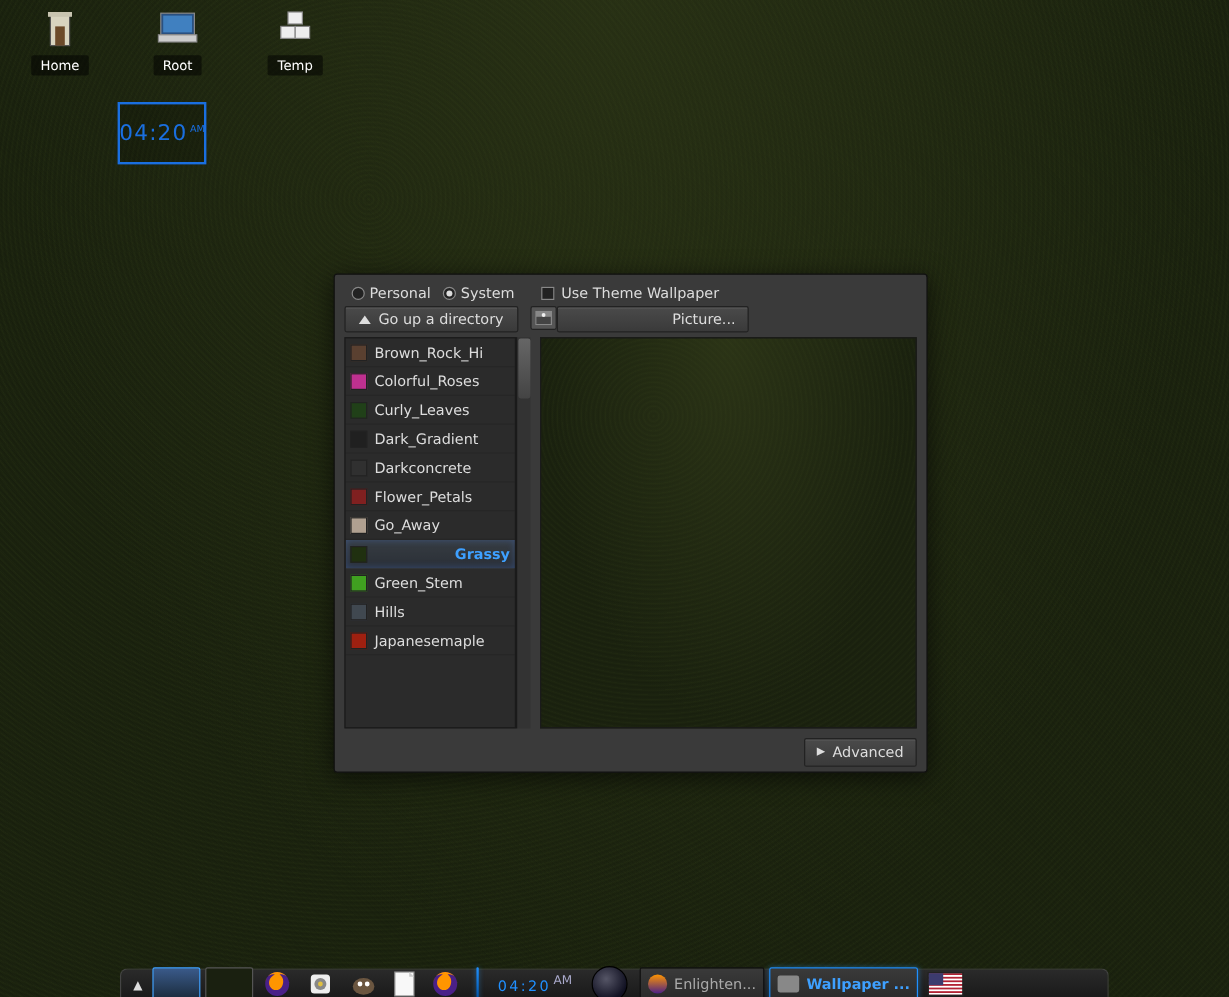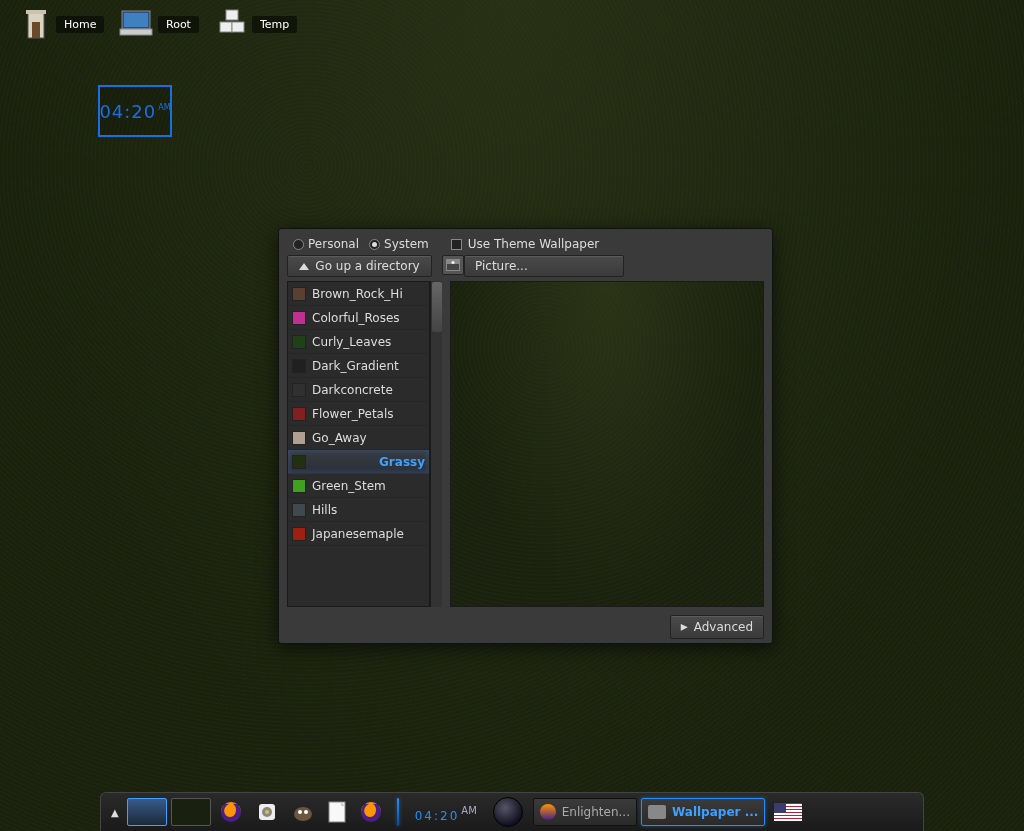--- a/index.html
+++ b/index.html
@@ -9,21 +9,21 @@
   background-image:
     radial-gradient(ellipse at 50% 0%, rgba(60,70,30,0.4) 0%, rgba(0,0,0,0) 70%),
     repeating-radial-gradient(circle at 30% 20%, rgba(60,80,20,0.15) 0px, rgba(20,30,5,0.2) 2px, rgba(40,55,15,0.15) 4px),
     repeating-linear-gradient(45deg, rgba(40,55,15,0.1) 0px, rgba(10,15,5,0.1) 3px);
   position: relative;
   color: #ccc;
 }
 
 
 .desktop-icons { position: absolute; top: 6px; left: 20px; display: flex; gap: 38px; }
-.dicon { width: 60px; display: flex; flex-direction: row; align-items: center; gap: 4px; cursor: pointer; }
+.dicon { width: 60px; display: flex; flex-direction: column; align-items: center; gap: 4px; cursor: pointer; }
 .dicon .glyph { width: 36px; height: 36px; display:flex;align-items:center;justify-content:center; }
 .dicon .dilabel { color: #fff; font-size: 11px; background: rgba(0,0,0,0.5); padding: 2px 8px; border-radius: 2px; }
 
 
 .desk-clock { position: absolute; left: 98px; top: 85px; width: 74px; height: 52px; border: 2px solid #1a6fe0; background: rgba(0,0,0,0.15); display:flex;align-items:center;justify-content:center; }
 .desk-clock .time { color: #1a6fe0; font-size: 18px; font-weight: 500; letter-spacing: 1px;}
 .desk-clock .ampm { color:#1a6fe0; font-size: 8px; margin-left:2px; position:relative; top:-4px;}
 
 
 .window { position: absolute; left: 278px; top: 228px; width: 495px; height: 416px; background: #3a3a3a; border: 1px solid #111; border-radius: 3px; box-shadow: 0 4px 20px rgba(0,0,0,0.6); display:flex; flex-direction: column; }
@@ -37,21 +37,21 @@
 .radio { display:flex; align-items:center; gap:4px; font-size:12px; color:#ddd; cursor:pointer;}
 .radio .dot { width:11px; height:11px; border-radius:50%; border:1px solid #888; background:#222; display:inline-block; position:relative;}
 .radio.selected .dot::after { content:""; position:absolute; inset:2px; border-radius:50%; background:#ddd; }
 .checkbox { display:flex; align-items:center; gap:6px; font-size:12px; color:#ddd; cursor:pointer; }
 .checkbox .box { width:11px; height:11px; border:1px solid #888; background:#222;}
 
 .midrow { display:flex; padding: 0 8px; gap: 0; }
 .btn { background: linear-gradient(#4a4a4a,#3a3a3a); border:1px solid #222; border-radius:2px; color:#ddd; padding: 3px 10px; display:inline-flex; align-items:center; gap:6px; cursor:pointer; font-size:12px; box-shadow: inset 0 1px 0 rgba(255,255,255,0.1);}
 .btn.disabled { color:#777; cursor:default; }
 .btn-goup { width: 145px; justify-content:center; }
-.btn-picture { width: 160px; justify-content:flex-start; position:relative; }
+.btn-picture { width: 160px; justify-content:flex-end; position:relative; }
 .pic-icon-slot { width:22px; height:20px; background:#555; border:1px solid #222; border-radius:2px; margin-right:0; display:flex;align-items:center;justify-content:center;}
 
 .content { display:flex; padding: 4px 8px 4px 8px; gap:8px; flex:1; min-height:0; }
 .leftpane { width: 155px; display:flex; flex-direction:column; }
 .filelist { flex:1; background: #2b2b2b; border:1px solid #1a1a1a; overflow:hidden; position:relative; }
 .filelist-inner { position:absolute; inset:0; overflow:hidden; }
 .file-item { height: 24px; display:flex; align-items:center; gap:6px; padding: 0 4px; color:#ddd; font-size:12px; cursor:pointer; border-bottom:1px solid rgba(0,0,0,0.1);}
 .file-item.selected { background: linear-gradient(rgba(120,160,200,0.15), rgba(40,60,90,0.25)); color:#3ea0ff; font-weight:bold; box-shadow: inset 0 0 6px rgba(80,140,255,0.3); justify-content: space-between;}
 .thumb { width:14px; height:14px; background:#555; border:1px solid #222; flex-shrink:0;}
 .scrollbar { width:12px; background:#333; border-left:1px solid #1a1a1a; }
@@ -63,21 +63,21 @@
     radial-gradient(ellipse at 50% 0%, rgba(60,70,30,0.5) 0%, rgba(0,0,0,0) 70%),
     repeating-radial-gradient(circle at 30% 20%, rgba(60,80,20,0.15) 0px, rgba(20,30,5,0.2) 2px, rgba(40,55,15,0.15) 4px);
   border:1px solid #1a1a1a; }
 
 .advrow { display:flex; justify-content:flex-end; padding: 4px 8px; }
 .adv-btn { }
 
 .bottomrow { display:flex; justify-content:center; gap:6px; padding: 10px 8px 12px 8px; background: linear-gradient(#3a3a3a,#343434); border-top:1px solid #222;}
 
 
-.taskbar { position:absolute; left:100px; bottom:0; width: 824px; height:39px; background: linear-gradient(#2a2a2a,#1a1a1a); border-top:1px solid #444; border-left:1px solid #444; border-right:1px solid #444; border-radius: 6px 6px 0 0; display:flex; align-items:center; padding: 0 6px; gap:4px;}
+.taskbar { position:absolute; left:100px; bottom:0; width: 824px; height:24px; background: linear-gradient(#2a2a2a,#1a1a1a); border-top:1px solid #444; border-left:1px solid #444; border-right:1px solid #444; border-radius: 6px 6px 0 0; display:flex; align-items:center; padding: 0 6px; gap:4px;}
 .tb-item { height:30px; display:flex; align-items:center; justify-content:center; padding:0 4px; border-radius:3px; cursor:pointer;}
 .tb-sep { width:2px; height:28px; background: linear-gradient(#2090ff, #0050a0); margin: 0 6px; border-radius:1px; box-shadow: 0 0 4px rgba(40,160,255,0.5);}
 .tb-clock { color:#2090ff; font-size:22px; letter-spacing:2px; padding: 0 6px; font-weight:500;}
 .tb-clock .ampm2 { font-size:10px; color:#aac; margin-left:2px; position:relative; top:-6px; letter-spacing:0;}
 .tb-task { height:28px; background: linear-gradient(#3a3a3a,#2a2a2a); border:1px solid #111; border-radius:2px; display:flex; align-items:center; padding:0 6px; gap:6px; min-width:96px; color:#aaa; font-size:11px;}
 .tb-task.active { border:1px solid #2090ff; color:#3ea0ff; font-weight:bold; box-shadow: 0 0 4px rgba(40,160,255,0.4);}
 .tb-task .ticon2{ width:18px; height:14px; background:#888; border-radius:2px; flex-shrink:0;}
 .tb-pager { display:flex; gap:4px; }
 .tb-pager .ws { width:40px; height:28px; border:1px solid #555; border-radius:2px;}
 .tb-pager .ws.active { border-color:#3ea0ff; background:#334455;}

